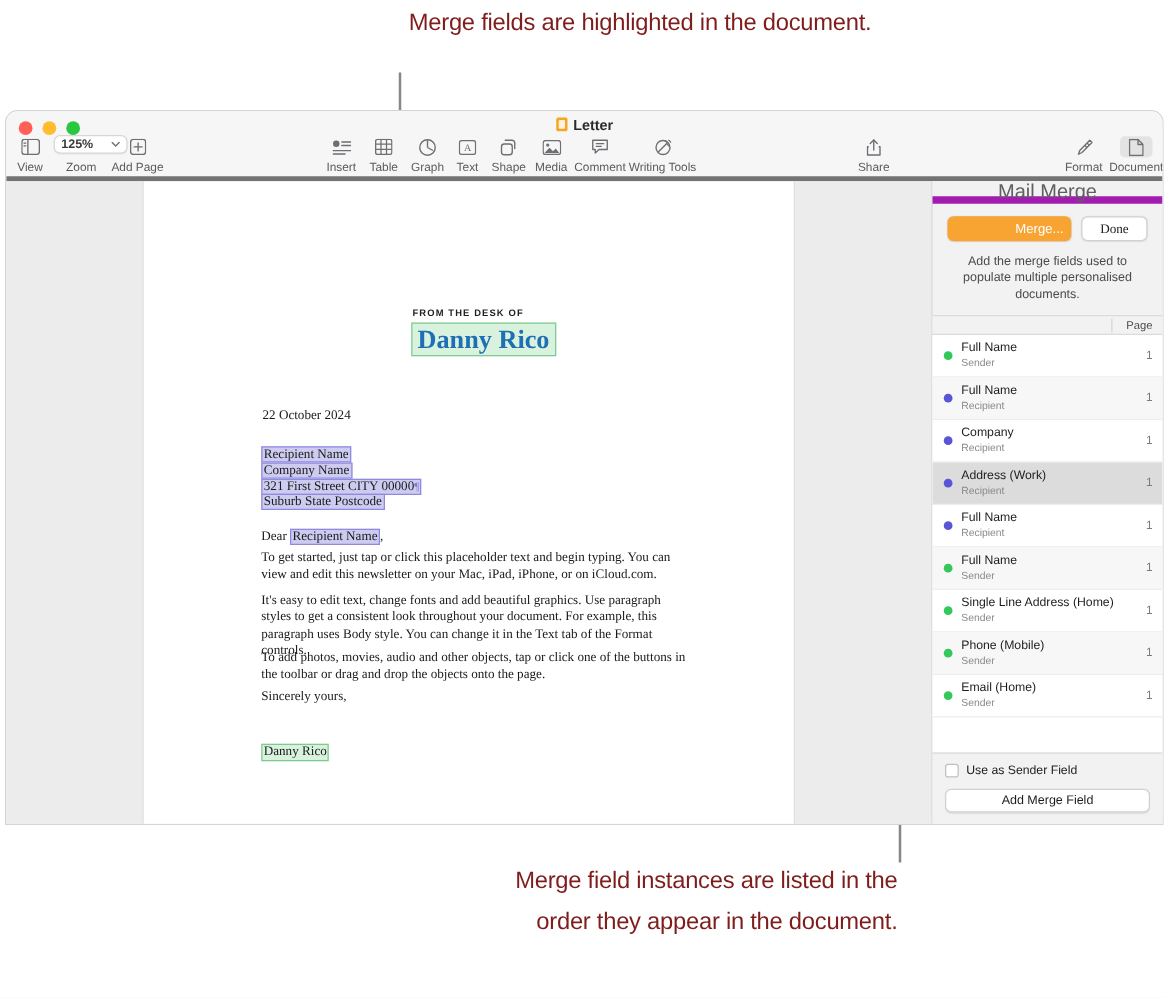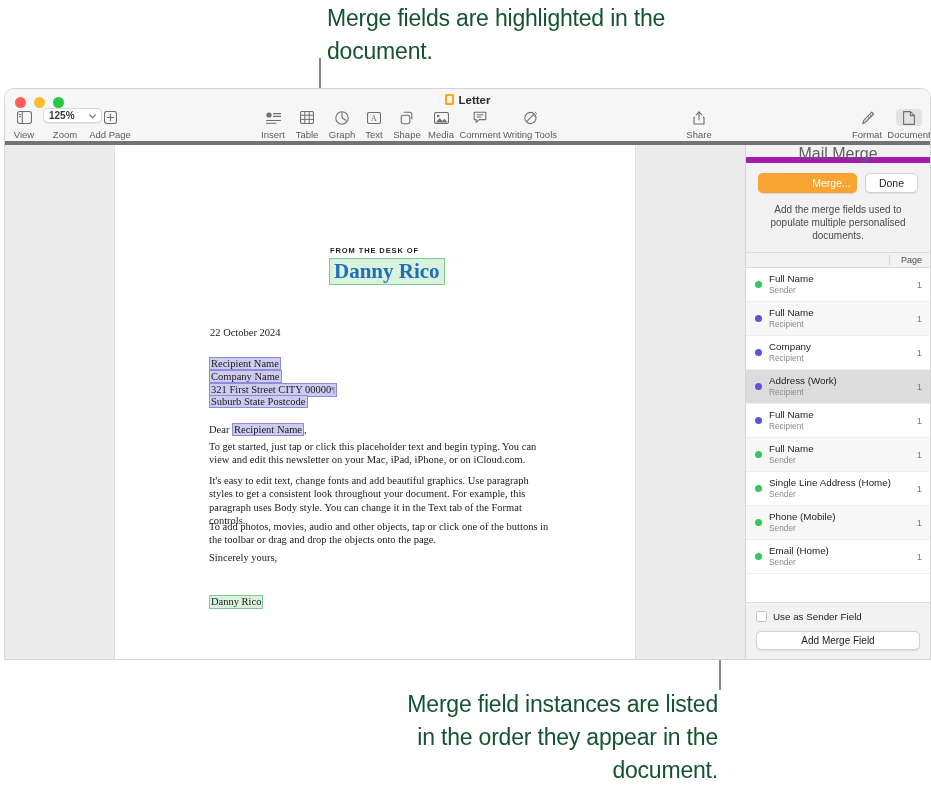--- a/index.html
+++ b/index.html
@@ -7,23 +7,23 @@
     width: 931px; height: 798px;
     background: #ffffff;
     font-family: "Liberation Sans", sans-serif;
     overflow: hidden;
   }
   #root { position: relative; width: 931px; height: 798px; }
 
   
   .annot {
     position: absolute;
-    font-size: 23px;
+    font-size: 19px;
     line-height: 33px;
-    color: #14532d;
+    color: #7f1d1d;
     letter-spacing: -0.2px;
   }
   #annot-top { left: 327px; top: 2px; width: 400px; text-align: left; }
   #annot-bottom { left: 388px; top: 688px; width: 330px; text-align: right; }
 
   .leader { position: absolute; background: #86868b; }
 
   
   #window {
     position: absolute; left: 4px; top: 88px;
@@ -153,21 +153,21 @@
   #merge-btn {
     flex: 1; height: 20px; border-radius: 5px; border: none;
     background: #f7a433; color: #ffffff; font-size: 10.5px;
     font-family: "Liberation Sans", sans-serif; cursor: pointer;
     box-shadow: 0 0.5px 1px rgba(0,0,0,.12);
     padding-left: 48px;
   }
   #done-btn {
     flex: 1; height: 20px; border-radius: 5px;
     border: 1px solid #d2d2d2; background: #ffffff; color: #1c1c1e;
-    font-size: 10.5px; font-family: Liberation Sans, sans-serif; cursor: pointer;
+    font-size: 10.5px; font-family: Liberation Serif, serif; cursor: pointer;
     box-shadow: 0 0.5px 1px rgba(0,0,0,.08);
   }
   #sb-desc {
     padding: 2px 14px 10px 14px; text-align: center;
     font-size: 10px; line-height: 13px; color: #4b4b4f;
   }
 
   #list-header {
     display: flex; align-items: center;
     height: 16px; background: #f2f2f2;

